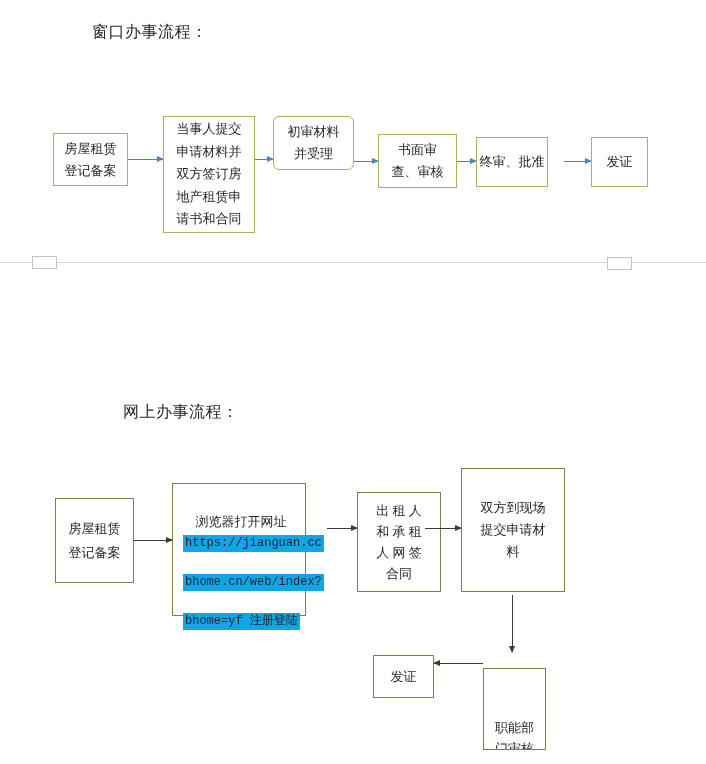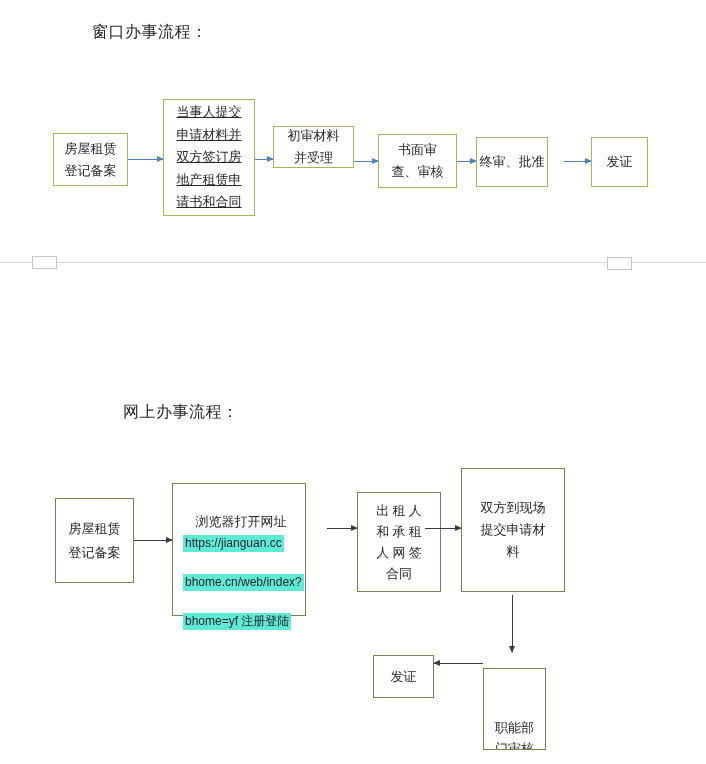--- a/index.html
+++ b/index.html
@@ -13,40 +13,40 @@
   .box {
     position:absolute; box-sizing:border-box; border:1px solid #9bbb59;
     display:flex; align-items:center; justify-content:center;
     text-align:center; font-size:13px; line-height:22px; white-space:pre-line;
     background:#ffffff;
   }
   .box.olive { border-color:#7e7f4e; }
 
   
   .b1-1 { left:53px;  top:133px; width:75px;  height:53px; }
-  .b1-2 { left:163px; top:99px;  width:92px;  height:117px; line-height:22.5px;text-decoration:underline; }
-  .b1-3 { left:273px; top:126px; width:81px;  height:42px; }
+  .b1-2 { left:163px; top:116px;  width:92px;  height:117px; line-height:22.5px; }
+  .b1-3 { left:273px; top:116px; width:81px;  height:54px;border-radius:6px; }
   .b1-4 { left:378px; top:134px; width:79px;  height:54px; }
   .b1-5 { left:476px; top:137px; width:72px;  height:50px; }
   .b1-6 { left:591px; top:137px; width:57px;  height:50px; }
 
   
   .b2-a { left:55px;  top:498px; width:79px;  height:85px;  line-height:24px; }
   .b2-b { left:172px; top:483px; width:134px; height:133px;
           display:block; text-align:center; padding:11px 6px 0 10px; line-height:18px; }
   .b2-c { left:357px; top:492px; width:84px;  height:100px; line-height:21px; }
   .b2-d { left:461px; top:468px; width:104px; height:124px; }
   .b2-e { left:483px; top:652px; width:63px;  height:82px;
           display:block; padding-top:48px; line-height:21px; overflow:hidden;margin-top:16px; }
   .b2-f { left:373px; top:655px; width:61px;  height:43px; }
 
   .url-line {
     display:block; width:fit-content;
-    font-family:Liberation Sans, sans-serif;
-    font-size:12px; line-height:15px; background:#5eead4;
+    font-family:Liberation Mono, monospace;
+    font-size:12px; line-height:15px; background:#0ea5e9;
     padding:1px 2px; margin-top:4px; white-space:nowrap;
   }
 
   
   .arrow { position:absolute; }
   .arrow.h { height:0; border-top:1px solid currentColor; }
   .arrow.v { width:0;  border-left:1px solid currentColor; }
   .arrow.blue { color:#4f81bd; }
   .arrow.dark { color:#3b3b3b; }
   .arrow.h.head-r::after {

